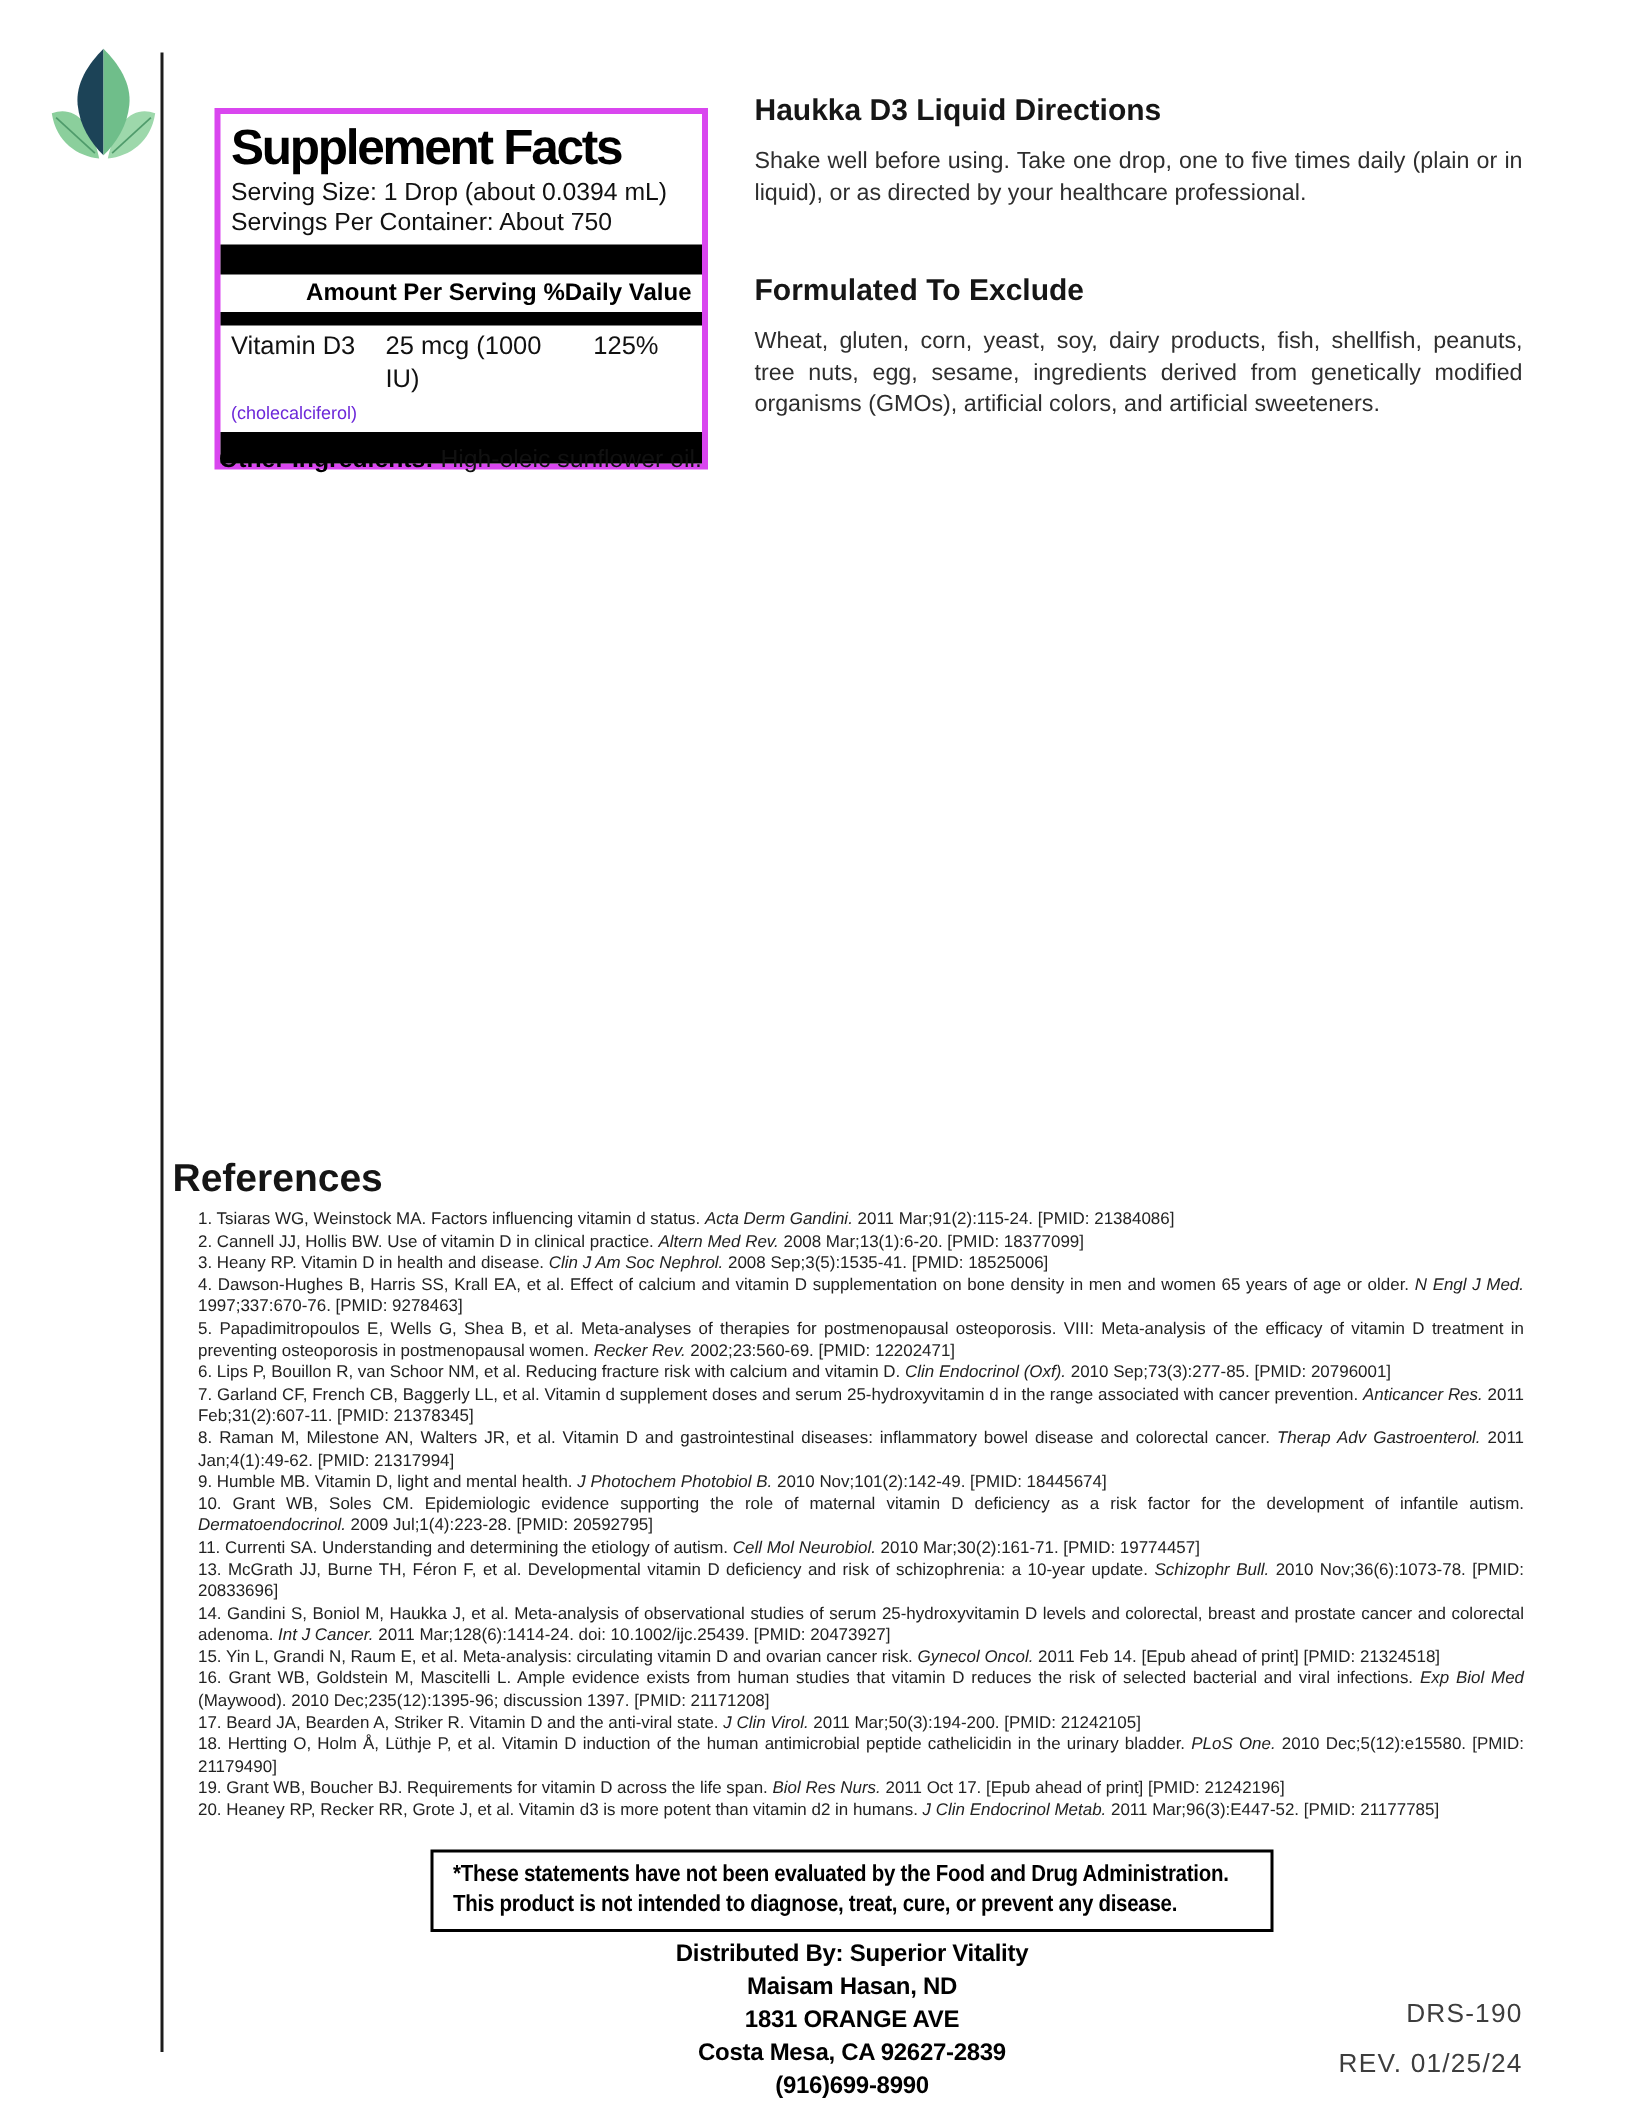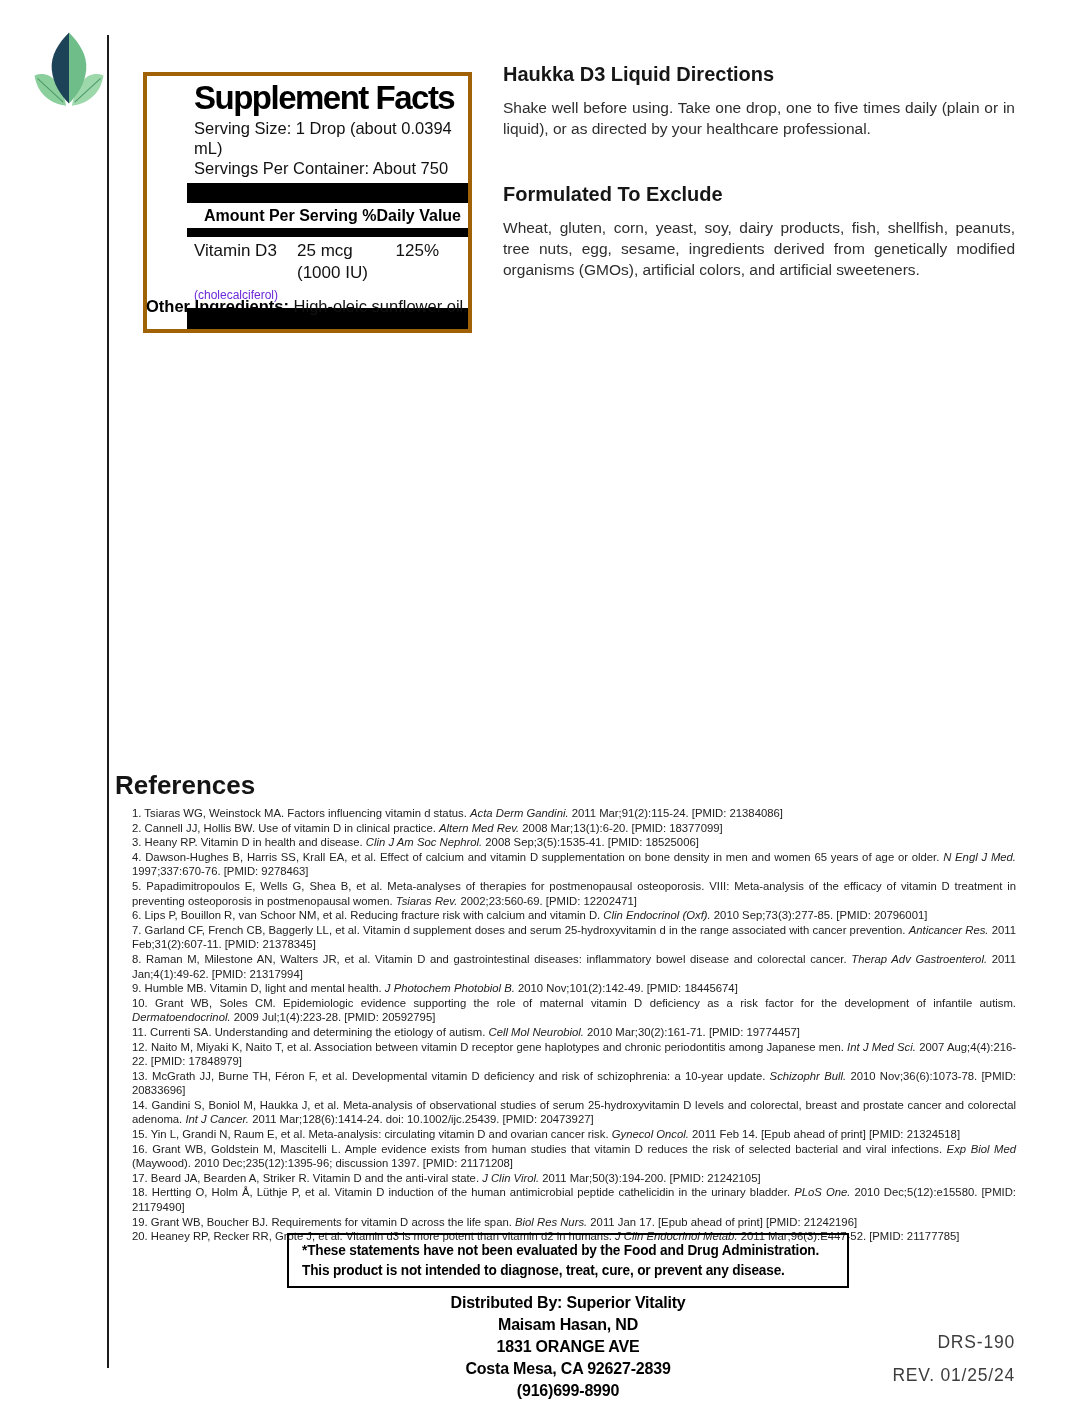--- a/index.html
+++ b/index.html
@@ -4,21 +4,21 @@
 <style>
   * { margin:0; padding:0; box-sizing:border-box; }
   html,body { background:#ffffff; }
   body { font-family:"Liberation Sans", sans-serif; color:#1d1d1d; }
   .page { position:relative; width:1088px; height:1408px; background:#fff; overflow:hidden; }
 
   .logo { position:absolute; left:33px; top:31px; width:72px; height:79px; }
   .divider { position:absolute; left:107px; top:35px; width:2px; height:1333px; background:#1c1c1c; }
 
   
-  .sf-panel { position:absolute; left:143px; top:72px; width:329px; border:4px solid #a16207; background:#fff;padding-left:40px; }
+  .sf-panel { position:absolute; left:143px; top:72px; width:329px; border:4px solid #d946ef; background:#fff; }
   .sf-title { font-size:33px; font-weight:bold; letter-spacing:-1.5px; line-height:37px; padding:3px 6px 0 7px; color:#000; white-space:nowrap; }
   .sf-line { font-size:16.5px; line-height:20px; padding:0 7px; color:#111; }
   .sf-line.first { margin-top:2px; }
   .sf-bar { height:20px; background:#000; margin-top:5px; }
   .sf-bar-thin { height:9px; background:#000; }
   .sf-header { font-size:16px; font-weight:bold; text-align:right; padding:4px 7px 3px; color:#000; }
   .sf-row { display:grid; grid-template-columns:103px 1fr 78px; font-size:17px; line-height:22px; padding:3px 7px 0; color:#111; }
   .sf-row .dv { text-align:right; padding-right:22px; }
   .sf-row2 { font-size:12px; line-height:22px; padding:0 7px 2px; color:#6d28d9; }
   .sf-bar-bottom { height:21px; background:#000; }
@@ -87,35 +87,34 @@
     <div class="col-h second">Formulated To Exclude</div>
     <p class="col-p">Wheat, gluten, corn, yeast, soy, dairy products, fish, shellfish, peanuts, tree nuts, egg, sesame, ingredients derived from genetically modified organisms (GMOs), artificial colors, and artificial sweeteners.</p>
   </div>
 
   <div class="refs-title">References</div>
   <div class="refs-list">
       <p><span>1. Tsiaras WG, Weinstock MA. Factors influencing vitamin d status. </span><i>Acta Derm Gandini.</i><span> 2011 Mar;91(2):115-24. [PMID: 21384086]</span></p>
       <p><span>2. Cannell JJ, Hollis BW. Use of vitamin D in clinical practice. </span><i>Altern Med Rev.</i><span> 2008 Mar;13(1):6-20. [PMID: 18377099]</span></p>
       <p><span>3. Heany RP. Vitamin D in health and disease. </span><i>Clin J Am Soc Nephrol.</i><span> 2008 Sep;3(5):1535-41. [PMID: 18525006]</span></p>
       <p><span>4. Dawson-Hughes B, Harris SS, Krall EA, et al. Effect of calcium and vitamin D supplementation on bone density in men and women 65 years of age or older. </span><i>N Engl J Med.</i><span> 1997;337:670-76. [PMID: 9278463]</span></p>
-      <p><span>5. Papadimitropoulos E, Wells G, Shea B, et al. Meta-analyses of therapies for postmenopausal osteoporosis. VIII: Meta-analysis of the efficacy of vitamin D treatment in preventing osteoporosis in postmenopausal women. </span><i>Tsiaras Rev.</i><span> 2002;23:560-69. [PMID: 12202471]</span></p>
+      <p><span>5. Papadimitropoulos E, Wells G, Shea B, et al. Meta-analyses of therapies for postmenopausal osteoporosis. VIII: Meta-analysis of the efficacy of vitamin D treatment in preventing osteoporosis in postmenopausal women. </span><i>Recker Rev.</i><span> 2002;23:560-69. [PMID: 12202471]</span></p>
       <p><span>6. Lips P, Bouillon R, van Schoor NM, et al. Reducing fracture risk with calcium and vitamin D. </span><i>Clin Endocrinol (Oxf).</i><span> 2010 Sep;73(3):277-85. [PMID: 20796001]</span></p>
       <p><span>7. Garland CF, French CB, Baggerly LL, et al. Vitamin d supplement doses and serum 25-hydroxyvitamin d in the range associated with cancer prevention. </span><i>Anticancer Res.</i><span> 2011 Feb;31(2):607-11. [PMID: 21378345]</span></p>
       <p><span>8. Raman M, Milestone AN, Walters JR, et al. Vitamin D and gastrointestinal diseases: inflammatory bowel disease and colorectal cancer. </span><i>Therap Adv Gastroenterol.</i><span> 2011 Jan;4(1):49-62. [PMID: 21317994]</span></p>
       <p><span>9. Humble MB. Vitamin D, light and mental health. </span><i>J Photochem Photobiol B.</i><span> 2010 Nov;101(2):142-49. [PMID: 18445674]</span></p>
       <p><span>10. Grant WB, Soles CM. Epidemiologic evidence supporting the role of maternal vitamin D deficiency as a risk factor for the development of infantile autism. </span><i>Dermatoendocrinol.</i><span> 2009 Jul;1(4):223-28. [PMID: 20592795]</span></p>
       <p><span>11. Currenti SA. Understanding and determining the etiology of autism. </span><i>Cell Mol Neurobiol.</i><span> 2010 Mar;30(2):161-71. [PMID: 19774457]</span></p>
-      <p><span>12. Naito M, Miyaki K, Naito T, et al. Association between vitamin D receptor gene haplotypes and chronic periodontitis among Japanese men. </span><i>Int J Med Sci.</i><span> 2007 Aug;4(4):216-22. [PMID: 17848979]</span></p>
       <p><span>13. McGrath JJ, Burne TH, Féron F, et al. Developmental vitamin D deficiency and risk of schizophrenia: a 10-year update. </span><i>Schizophr Bull.</i><span> 2010 Nov;36(6):1073-78. [PMID: 20833696]</span></p>
       <p><span>14. Gandini S, Boniol M, Haukka J, et al. Meta-analysis of observational studies of serum 25-hydroxyvitamin D levels and colorectal, breast and prostate cancer and colorectal adenoma. </span><i>Int J Cancer.</i><span> 2011 Mar;128(6):1414-24. doi: 10.1002/ijc.25439. [PMID: 20473927]</span></p>
       <p><span>15. Yin L, Grandi N, Raum E, et al. Meta-analysis: circulating vitamin D and ovarian cancer risk. </span><i>Gynecol Oncol.</i><span> 2011 Feb 14. [Epub ahead of print] [PMID: 21324518]</span></p>
       <p><span>16. Grant WB, Goldstein M, Mascitelli L. Ample evidence exists from human studies that vitamin D reduces the risk of selected bacterial and viral infections. </span><i>Exp Biol Med</i><span> (Maywood). 2010 Dec;235(12):1395-96; discussion 1397. [PMID: 21171208]</span></p>
       <p><span>17. Beard JA, Bearden A, Striker R. Vitamin D and the anti-viral state. </span><i>J Clin Virol.</i><span> 2011 Mar;50(3):194-200. [PMID: 21242105]</span></p>
       <p><span>18. Hertting O, Holm Å, Lüthje P, et al. Vitamin D induction of the human antimicrobial peptide cathelicidin in the urinary bladder. </span><i>PLoS One.</i><span> 2010 Dec;5(12):e15580. [PMID: 21179490]</span></p>
-      <p><span>19. Grant WB, Boucher BJ. Requirements for vitamin D across the life span. </span><i>Biol Res Nurs.</i><span> 2011 Jan 17. [Epub ahead of print] [PMID: 21242196]</span></p>
+      <p><span>19. Grant WB, Boucher BJ. Requirements for vitamin D across the life span. </span><i>Biol Res Nurs.</i><span> 2011 Oct 17. [Epub ahead of print] [PMID: 21242196]</span></p>
       <p><span>20. Heaney RP, Recker RR, Grote J, et al. Vitamin d3 is more potent than vitamin d2 in humans. </span><i>J Clin Endocrinol Metab.</i><span> 2011 Mar;96(3):E447-52. [PMID: 21177785]</span></p>
     </div>
 
   <div class="disclaimer">
     <div>*These statements have not been evaluated by the Food and Drug Administration.</div>
     <div>This product is not intended to diagnose, treat, cure, or prevent any disease.</div>
   </div>
 
   <div class="distributor">
       <div>Distributed By: Superior Vitality</div>

